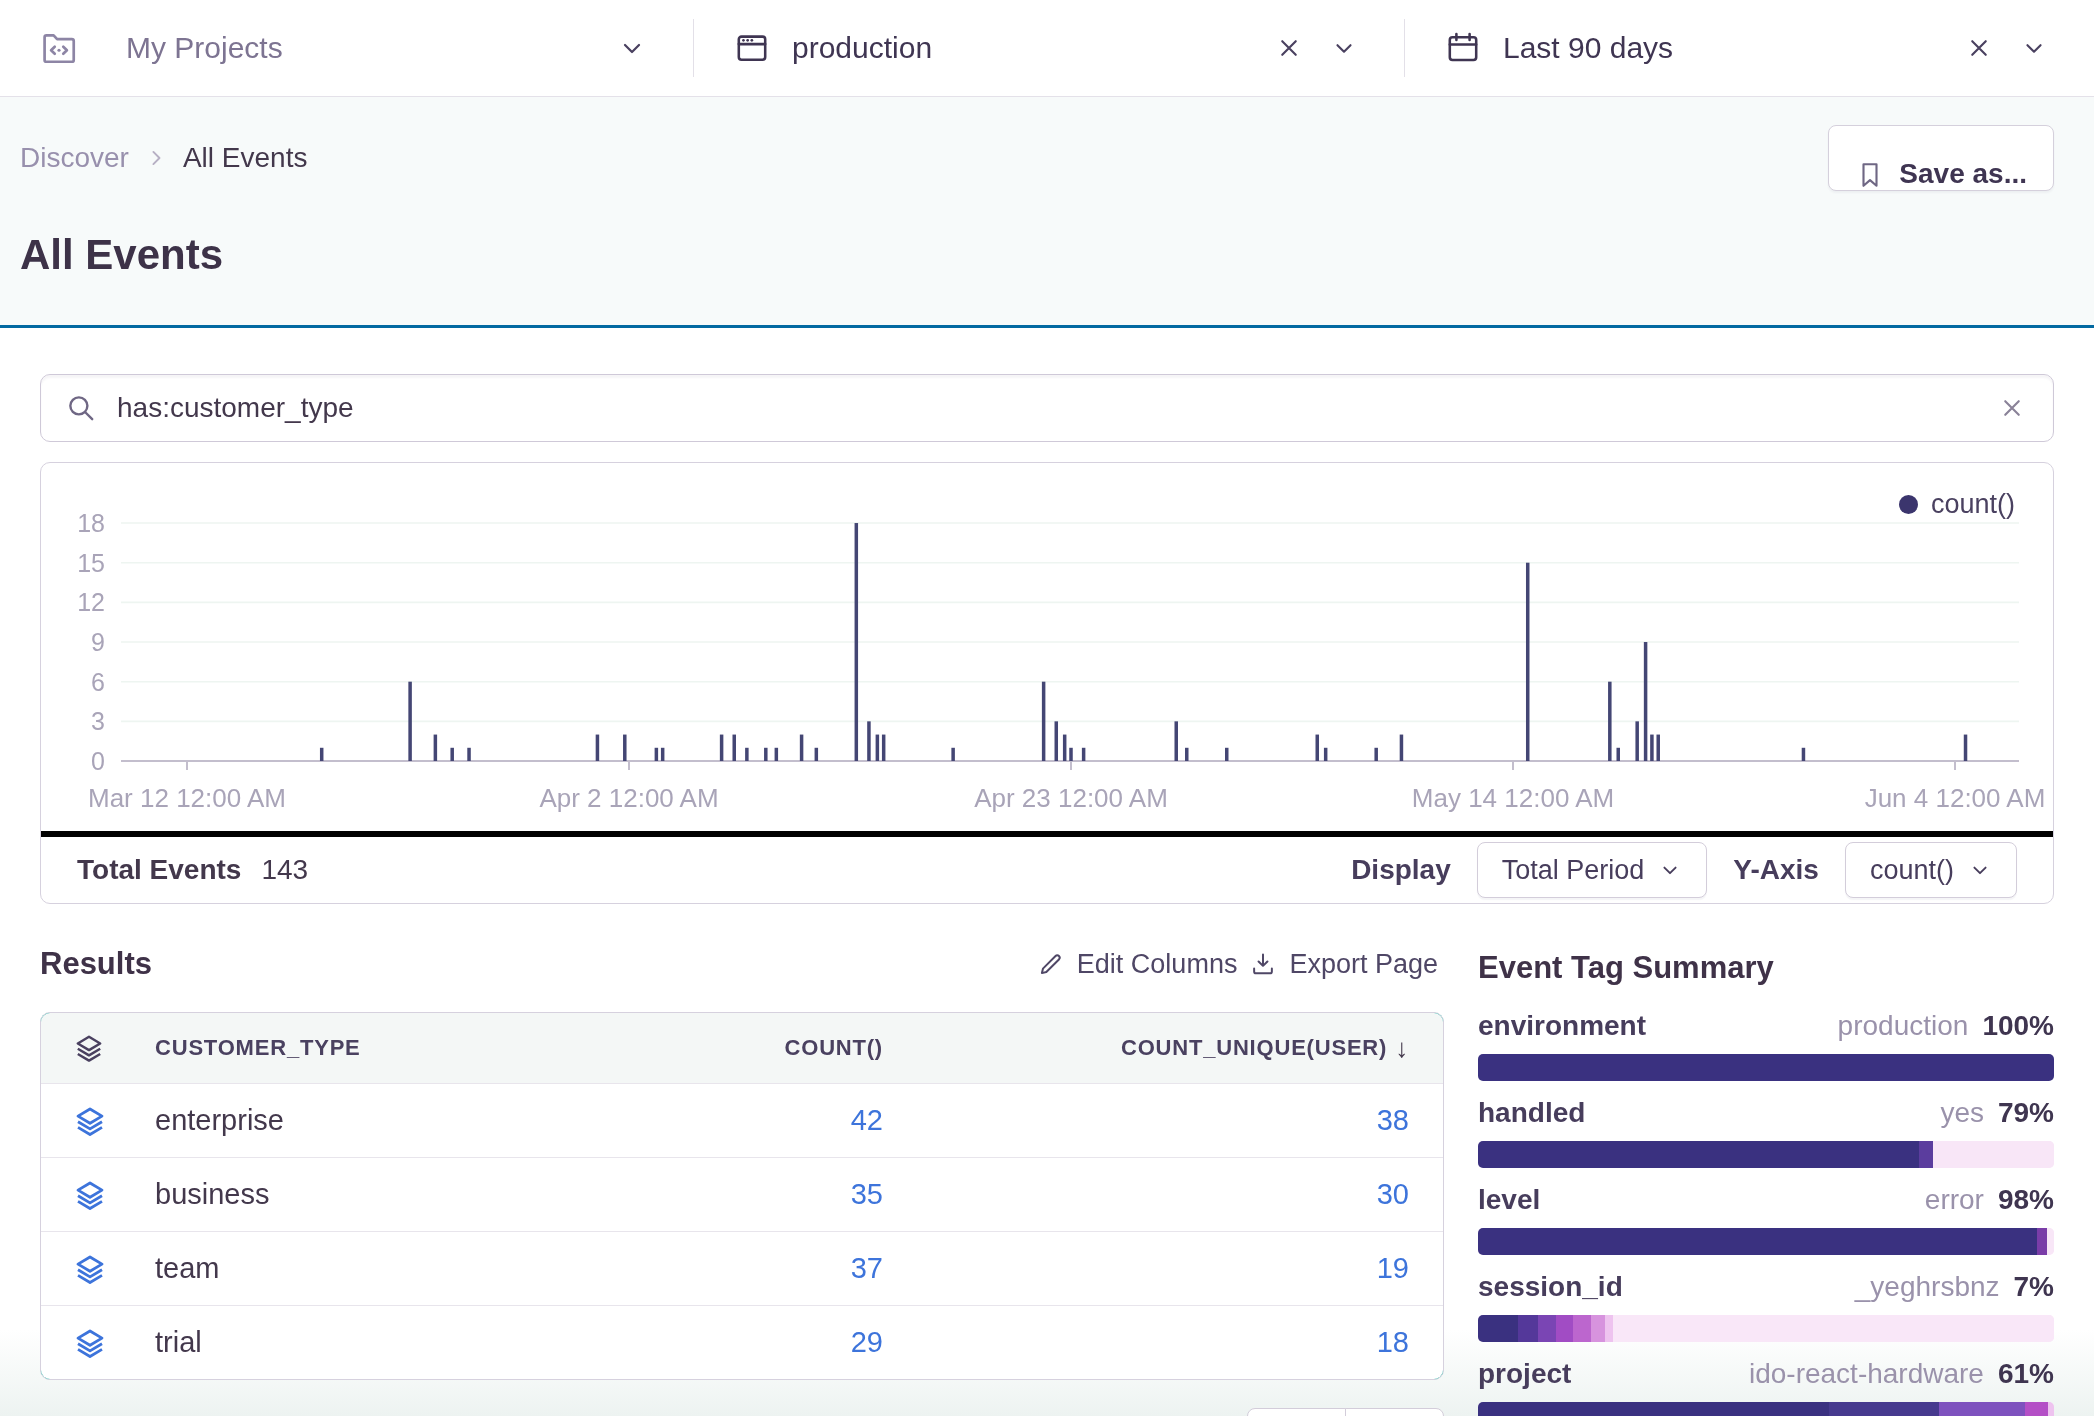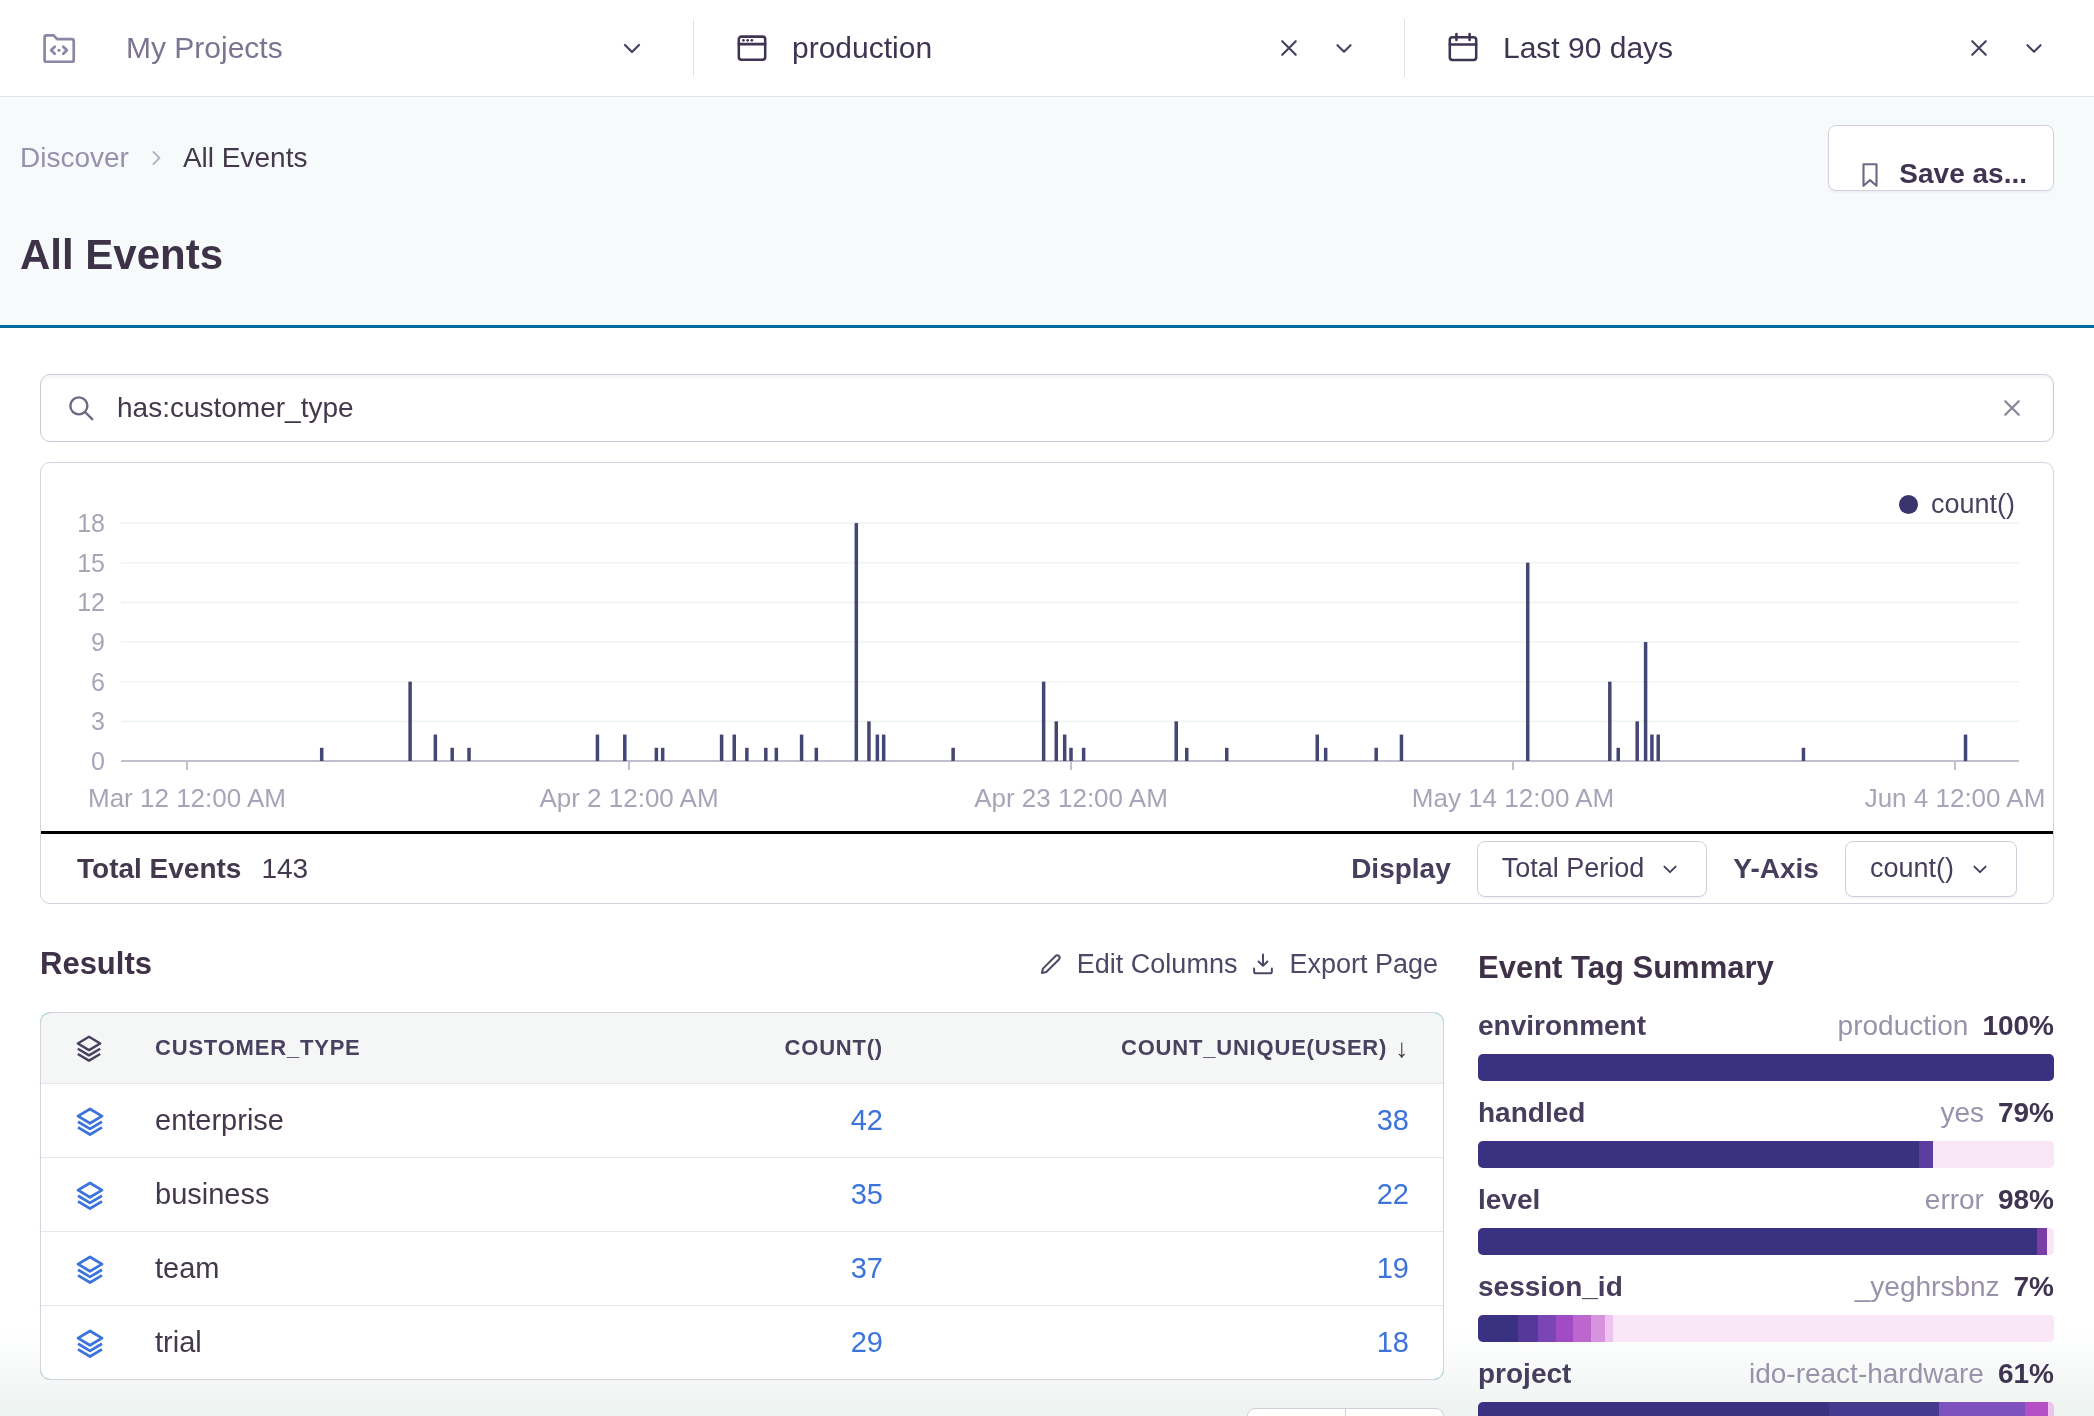--- a/index.html
+++ b/index.html
@@ -43,21 +43,21 @@
     display:flex; align-items:center; padding:0 24px; gap:18px; box-shadow:inset 0 3px 2px rgba(70,60,100,0.05); }
   .searchbar .s-icon { color:#6f6784; display:flex; }
   .searchbar input { flex:1; border:none; outline:none; background:transparent; font-size:28px; color:#43384c; font-family:inherit; }
   .search-clear { background:none; border:none; color:#8a8298; display:flex; cursor:pointer; padding:2px; }
 
   
   .chart-panel { margin-top:20px; border:1px solid #d6d1de; border-radius:10px; background:#fff; }
   .chart-area { position:relative; height:368px; }
   .chart-legend { position:absolute; top:26px; right:38px; display:flex; align-items:center; gap:13px; font-size:27px; color:#4a4160; cursor:pointer; }
   .legend-dot { width:19px; height:19px; border-radius:50%; background:#3b356d; }
-  .chart-footer { border-top:3px solid #000000; height:72px; display:flex; align-items:center; padding:0 36px; }
+  .chart-footer { border-top:6px solid #000000; height:72px; display:flex; align-items:center; padding:0 36px; }
   .cf-left { display:flex; gap:20px; font-size:28px; align-items:center; }
   .cf-total-label { font-weight:700; color:#43384c; }
   .cf-total-value { color:#43384c; }
   .cf-right { margin-left:auto; display:flex; align-items:center; gap:26px; font-size:28px; }
   .cf-label { font-weight:700; color:#473d5c; }
   .dropdown-btn { height:56px; background:#fff; border:1px solid #d3cdda; border-radius:8px; padding:0 24px;
     display:flex; align-items:center; gap:14px; font-size:27px; color:#473d5c; cursor:pointer; font-family:inherit;
     box-shadow:0 2px 1px rgba(60,50,90,0.05); }
 
   
@@ -349,21 +349,21 @@
             <div class="t-row">
               <span class="stack-ic">
                 <svg width="30" height="30" viewBox="0 0 16 16" fill="none" stroke="#3d74db" stroke-width="1.5" stroke-linejoin="round">
                   <path d="M8 1.6 14.4 5.4 8 9.2 1.6 5.4 Z"></path>
                   <path d="M1.6 8.4 8 12.2 14.4 8.4"></path>
                   <path d="M1.6 11.4 8 15.2 14.4 11.4"></path>
                 </svg>
               </span>
               <span>business</span>
               <span class="num"><span class="cell-link">35</span></span>
-              <span class="num"><span class="cell-link">22</span></span>
+              <span class="num"><span class="cell-link">30</span></span>
             </div>
             <div class="t-row">
               <span class="stack-ic">
                 <svg width="30" height="30" viewBox="0 0 16 16" fill="none" stroke="#3d74db" stroke-width="1.5" stroke-linejoin="round">
                   <path d="M8 1.6 14.4 5.4 8 9.2 1.6 5.4 Z"></path>
                   <path d="M1.6 8.4 8 12.2 14.4 8.4"></path>
                   <path d="M1.6 11.4 8 15.2 14.4 11.4"></path>
                 </svg>
               </span>
               <span>team</span>

